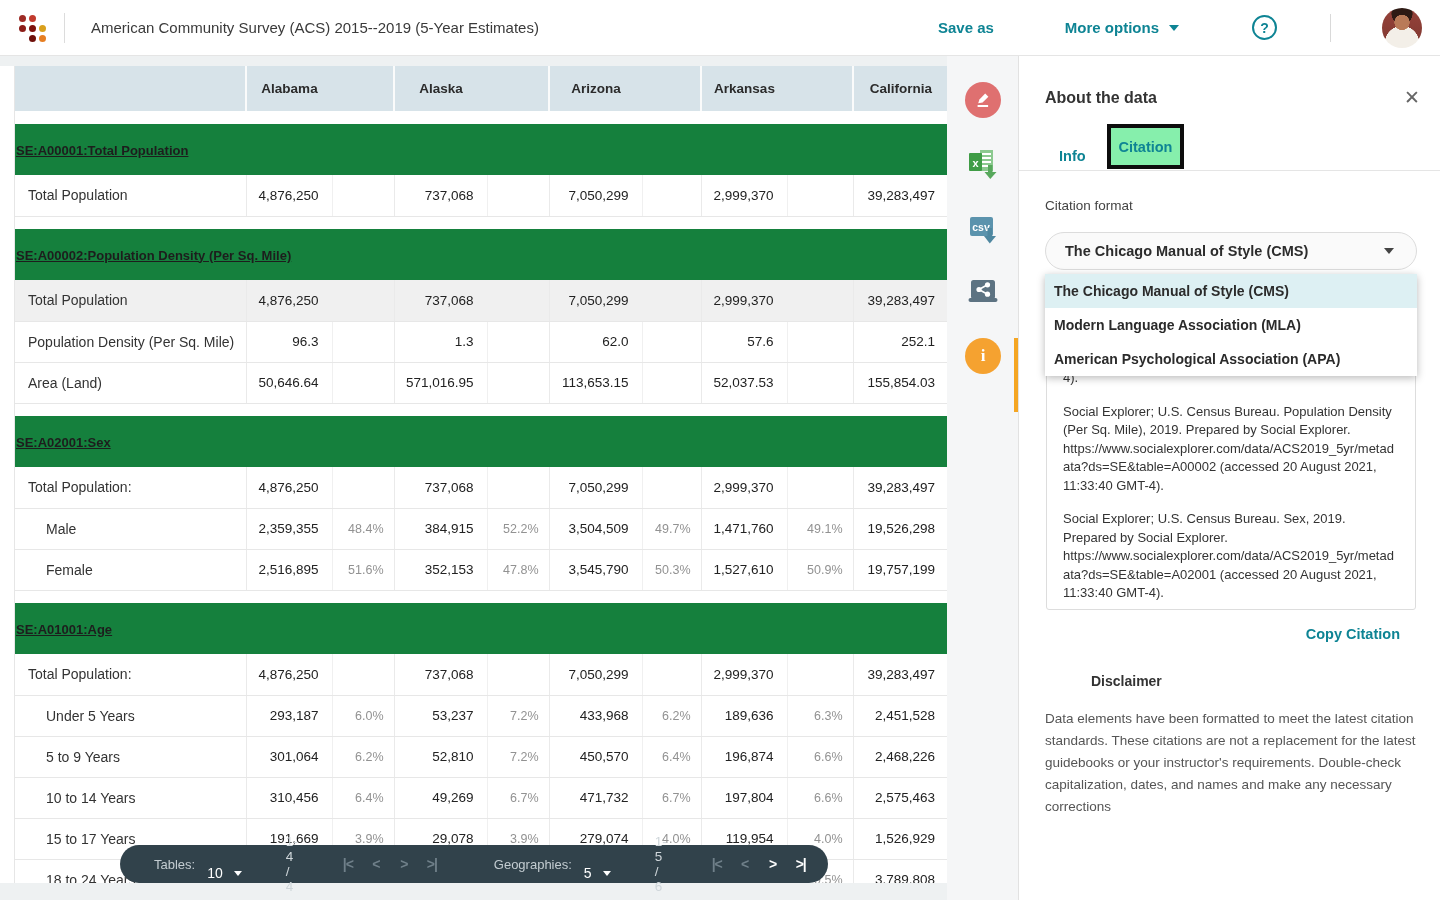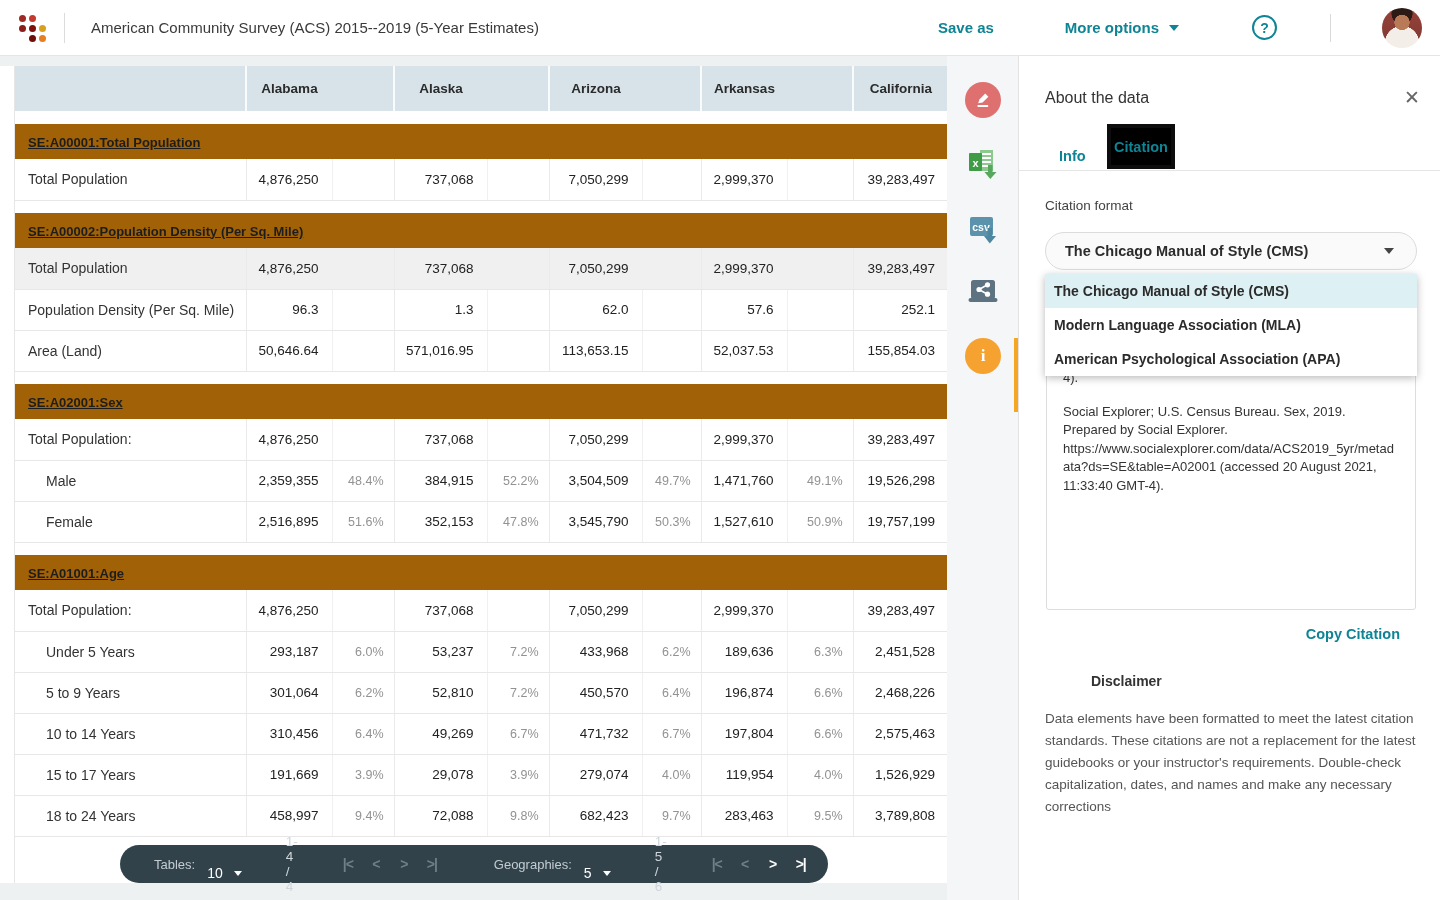--- a/index.html
+++ b/index.html
@@ -33,21 +33,21 @@
   .top-strip { position:absolute; left:0; top:56px; width:947px; height:10px; background:#eef1f2; }
   .bottom-strip { position:absolute; left:0; top:883px; width:947px; height:17px; background:#eef1f2; }
 
   
   .table-wrap { position:absolute; left:14px; top:66px; width:933px; height:817px; overflow:hidden;
     background:#fff; border-left:1px solid #e6e6e6; }
   table { border-collapse:collapse; table-layout:fixed; width:933px; }
   th { background:#d7e3e9; height:45px; font-size:13.5px; font-weight:bold; color:#2b2b2b; text-align:center; cursor:pointer; }
   th.state { border-left:2px solid #fafbfb; }
   tr.spacer td { height:13px; background:#fff; border:none; }
-  tr.sec td { background:#a16207; height:35px; padding-left:13px; }
+  tr.sec td { background:#15803d; height:51px; padding-left:1px; }
   .sec-link { font-size:13px; font-weight:bold; color:#1d1d1d; text-decoration:underline; cursor:pointer; }
   tr.body { background:#fff; }
   tr.body.hl { background:#f0f0f0; }
   tr.body td { height:41px; border-bottom:1px solid #e7e7e7; cursor:pointer; }
   td.name { padding-left:13px; font-size:14px; color:#333; }
   td.name.ind { padding-left:31px; }
   td.num { text-align:right; padding-right:13px; font-size:13.5px; color:#222; border-left:1px solid #eaeaea; }
   td.pct { text-align:right; padding-right:10px; font-size:12.5px; color:#929292; border-left:1px solid #f0f0f0; }
 
   
@@ -57,27 +57,27 @@
   .edit-tool { top:26px; background:#df7070; }
   .excel-tool { top:90px; }
   .csv-tool { top:155px; }
   .share-tool { top:218px; }
   .info-tool { top:282px; background:#f5a230; }
   .info-i { color:#fff; font-weight:800; font-size:17px; font-family:"Liberation Serif", serif; }
   .active-bar { position:absolute; right:0; top:282px; width:4px; height:74px; background:#f5a623; }
 
   
   .panel { position:absolute; left:1018px; top:56px; width:422px; height:844px; background:#fff; border-left:1px solid #e2e2e2; }
-  .panel-title { position:absolute; left:26px; top:33px; font-size:16px; font-weight:normal; color:#333; }
+  .panel-title { position:absolute; left:26px; top:33px; font-size:16px; font-weight:bold; color:#333; }
   .panel-close { position:absolute; right:20px; top:30px; font-size:19px; color:#666; cursor:pointer; }
   .tabs-row { position:absolute; left:0; top:114px; width:422px; border-bottom:1px solid #e5e5e5; }
   .tab { position:absolute; color:#0e8494; font-weight:bold; font-size:14.5px; cursor:pointer; }
   .tab-info { left:40px; top:92px; }
-  .highlight-box { position:absolute; left:88px; top:68px; width:68px; height:45px; border:4px solid #0d0d0d;
-    background:#000000; display:flex; align-items:center; justify-content:center; }
+  .highlight-box { position:absolute; left:88px; top:68px; width:77px; height:45px; border:4px solid #0d0d0d;
+    background:#86efac; display:flex; align-items:center; justify-content:center; }
   .fmt-label { position:absolute; left:26px; top:142px; font-size:13.5px; color:#444; }
   .fmt-select { position:absolute; left:26px; top:176px; width:372px; height:38px; border-radius:19px;
     background:#fafafa; border:1px solid #dcdcdc; display:flex; align-items:center; cursor:pointer; }
   .fmt-select .val { margin-left:19px; font-size:14.5px; font-weight:bold; color:#2c2c2c; }
   .fmt-select .caret-down { margin-left:auto; margin-right:22px; border-top-color:#444; }
   .fmt-menu { position:absolute; left:26px; top:218px; width:372px; background:#fff; z-index:10;
     box-shadow:0 2px 8px rgba(0,0,0,.28); }
   .menu-item { height:34px; display:flex; align-items:center; padding-left:9px; font-size:14px; font-weight:bold; color:#2b2b2b; cursor:pointer; }
   .menu-item.sel { background:#ddf0f3; }
   .cite-box { position:absolute; left:27px; top:254px; width:370px; height:300px; border:1px solid #ddd;
@@ -402,20 +402,21 @@
 
     <div class="fmt-label">Citation format</div>
     <div class="fmt-select">
       <span class="val">The Chicago Manual of Style (CMS)</span>
       <span class="caret-down"></span>
     </div>
 
     <div class="cite-box">
       <p>4).</p>
       <div id="cite-list">
+          <p>Social Explorer; U.S. Census Bureau. Population Density (Per Sq. Mile), 2019. Prepared by Social Explorer. https://www.socialexplorer.com/data/ACS2019_5yr/metadata?ds=SE&amp;table=A00002 (accessed 20 August 2021, 11:33:40 GMT-4).</p>
           <p>Social Explorer; U.S. Census Bureau. Sex, 2019. Prepared by Social Explorer. https://www.socialexplorer.com/data/ACS2019_5yr/metadata?ds=SE&amp;table=A02001 (accessed 20 August 2021, 11:33:40 GMT-4).</p>
         </div>
     </div>
 
     <div class="fmt-menu" id="fmt-menu">
         <div class="menu-item sel">The Chicago Manual of Style (CMS)</div>
         <div class="menu-item">Modern Language Association (MLA)</div>
         <div class="menu-item">American Psychological Association (APA)</div>
       </div>
 

